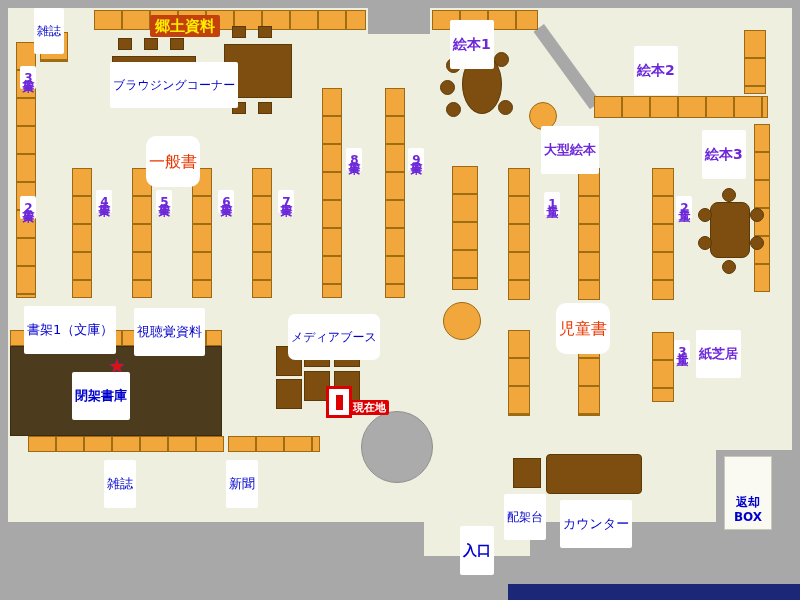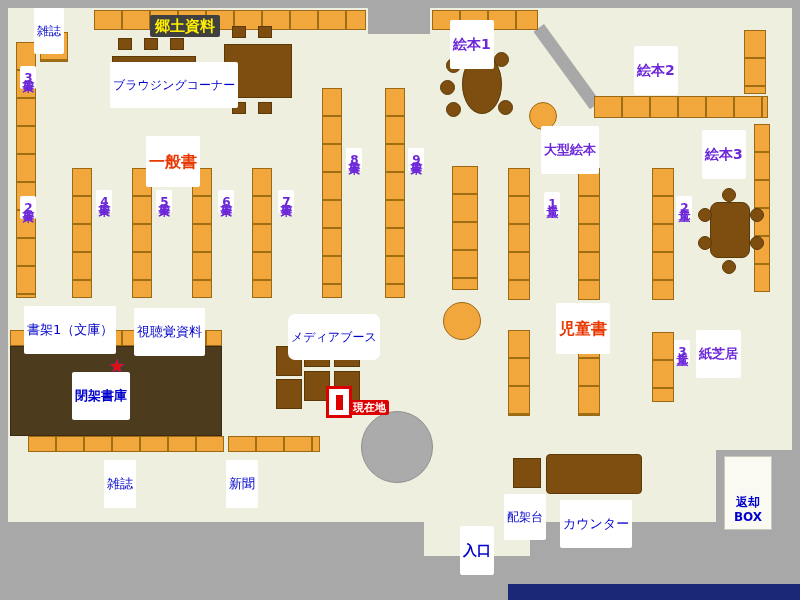--- a/index.html
+++ b/index.html
@@ -13,24 +13,24 @@
   .sh{background-image:repeating-linear-gradient(to right,transparent 0,transparent 26px,#A06E12 26px,#A06E12 28px);}
   .round{border-radius:50%;}
   .tbl{background:#7D4E0F;border:1px solid #5C3A08;}
   .chair{background:#7D4E0F;border:1px solid #5C3A08;}
   .stacks{background:#4D3B1E;border:1px solid #3A2B12;}
   .pillar{background:#ABABAB;border:1px solid #8F8F8F;border-radius:50%;}
   .lbl{position:absolute;background:#FFFFFF;border-radius:2px;padding:16px 3px;
        font-size:12px;line-height:1.2;white-space:nowrap;}
   .blue{color:#0000CC;}
   .green{color:#6d28d9;font-weight:bold;}
-  .red{color:#E83800;font-weight:bold;font-size:16px;}
+  .red{color:#E83800;font-weight:normal;font-size:16px;border-radius:10px;}
   .big{font-size:14px;font-weight:bold;}
   .vlbl{writing-mode:vertical-rl;text-orientation:upright;padding:3px 1px;letter-spacing:1px;}
-  .kyodo{background:#404040;color:#FFEE00;font-weight:bold;font-size:15px;padding:2px 5px;}
+  .kyodo{background:#c2410c;color:#FFEE00;font-weight:bold;font-size:15px;padding:2px 5px;}
   .badge-red{background:#DD0000;color:#FFFFFF;font-weight:bold;font-size:11px;padding:1px 3px;border-radius:2px;}
   .booth-red{background:#FFFFFF;border:3px solid #DD0000;}
   .booth-red .core{position:absolute;left:7px;top:6px;width:7px;height:15px;background:#DD0000;}
   .navy{background:#1B2878;}
   .retbox{background:#FAFAF2;border:1px solid #C8C8B8;}
   .star{position:absolute;color:#DD1111;font-size:20px;line-height:1;text-shadow:0 0 2px #2244CC;}
   .ret-txt{position:absolute;bottom:4px;left:0;width:100%;text-align:center;color:#0000CC;
            font-size:12px;font-weight:bold;line-height:1.25;}
 </style>
 </head>

